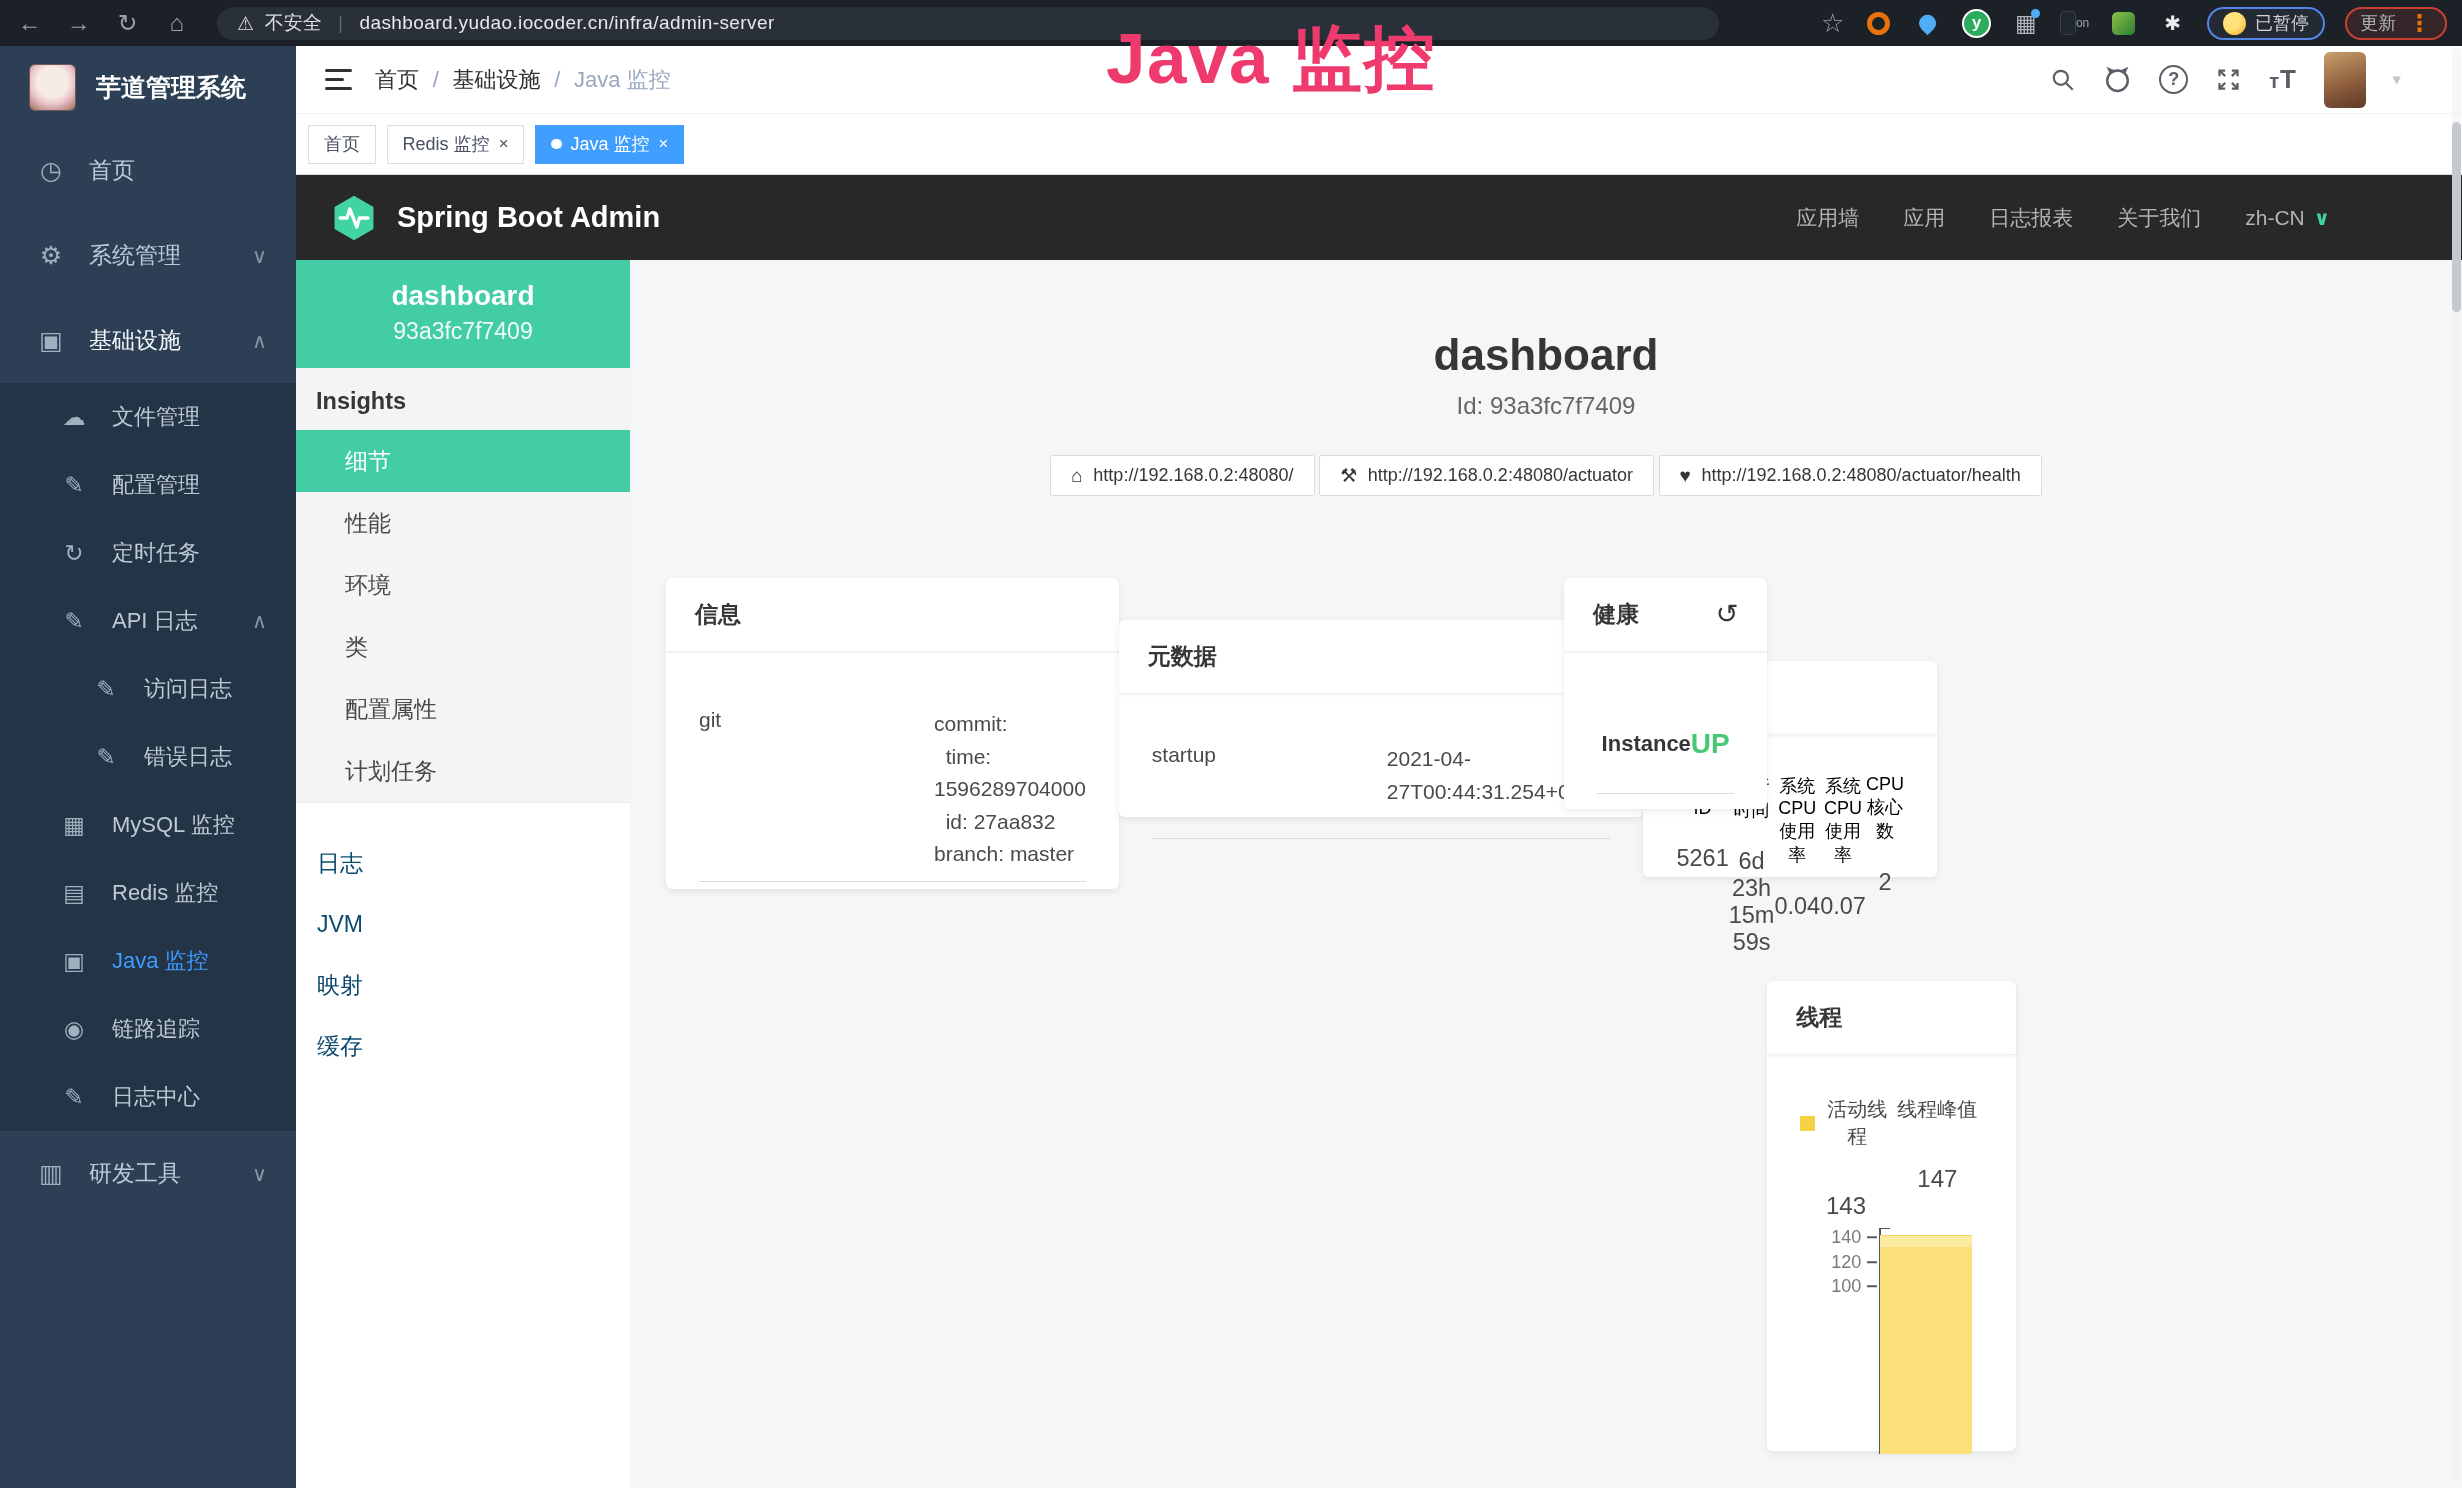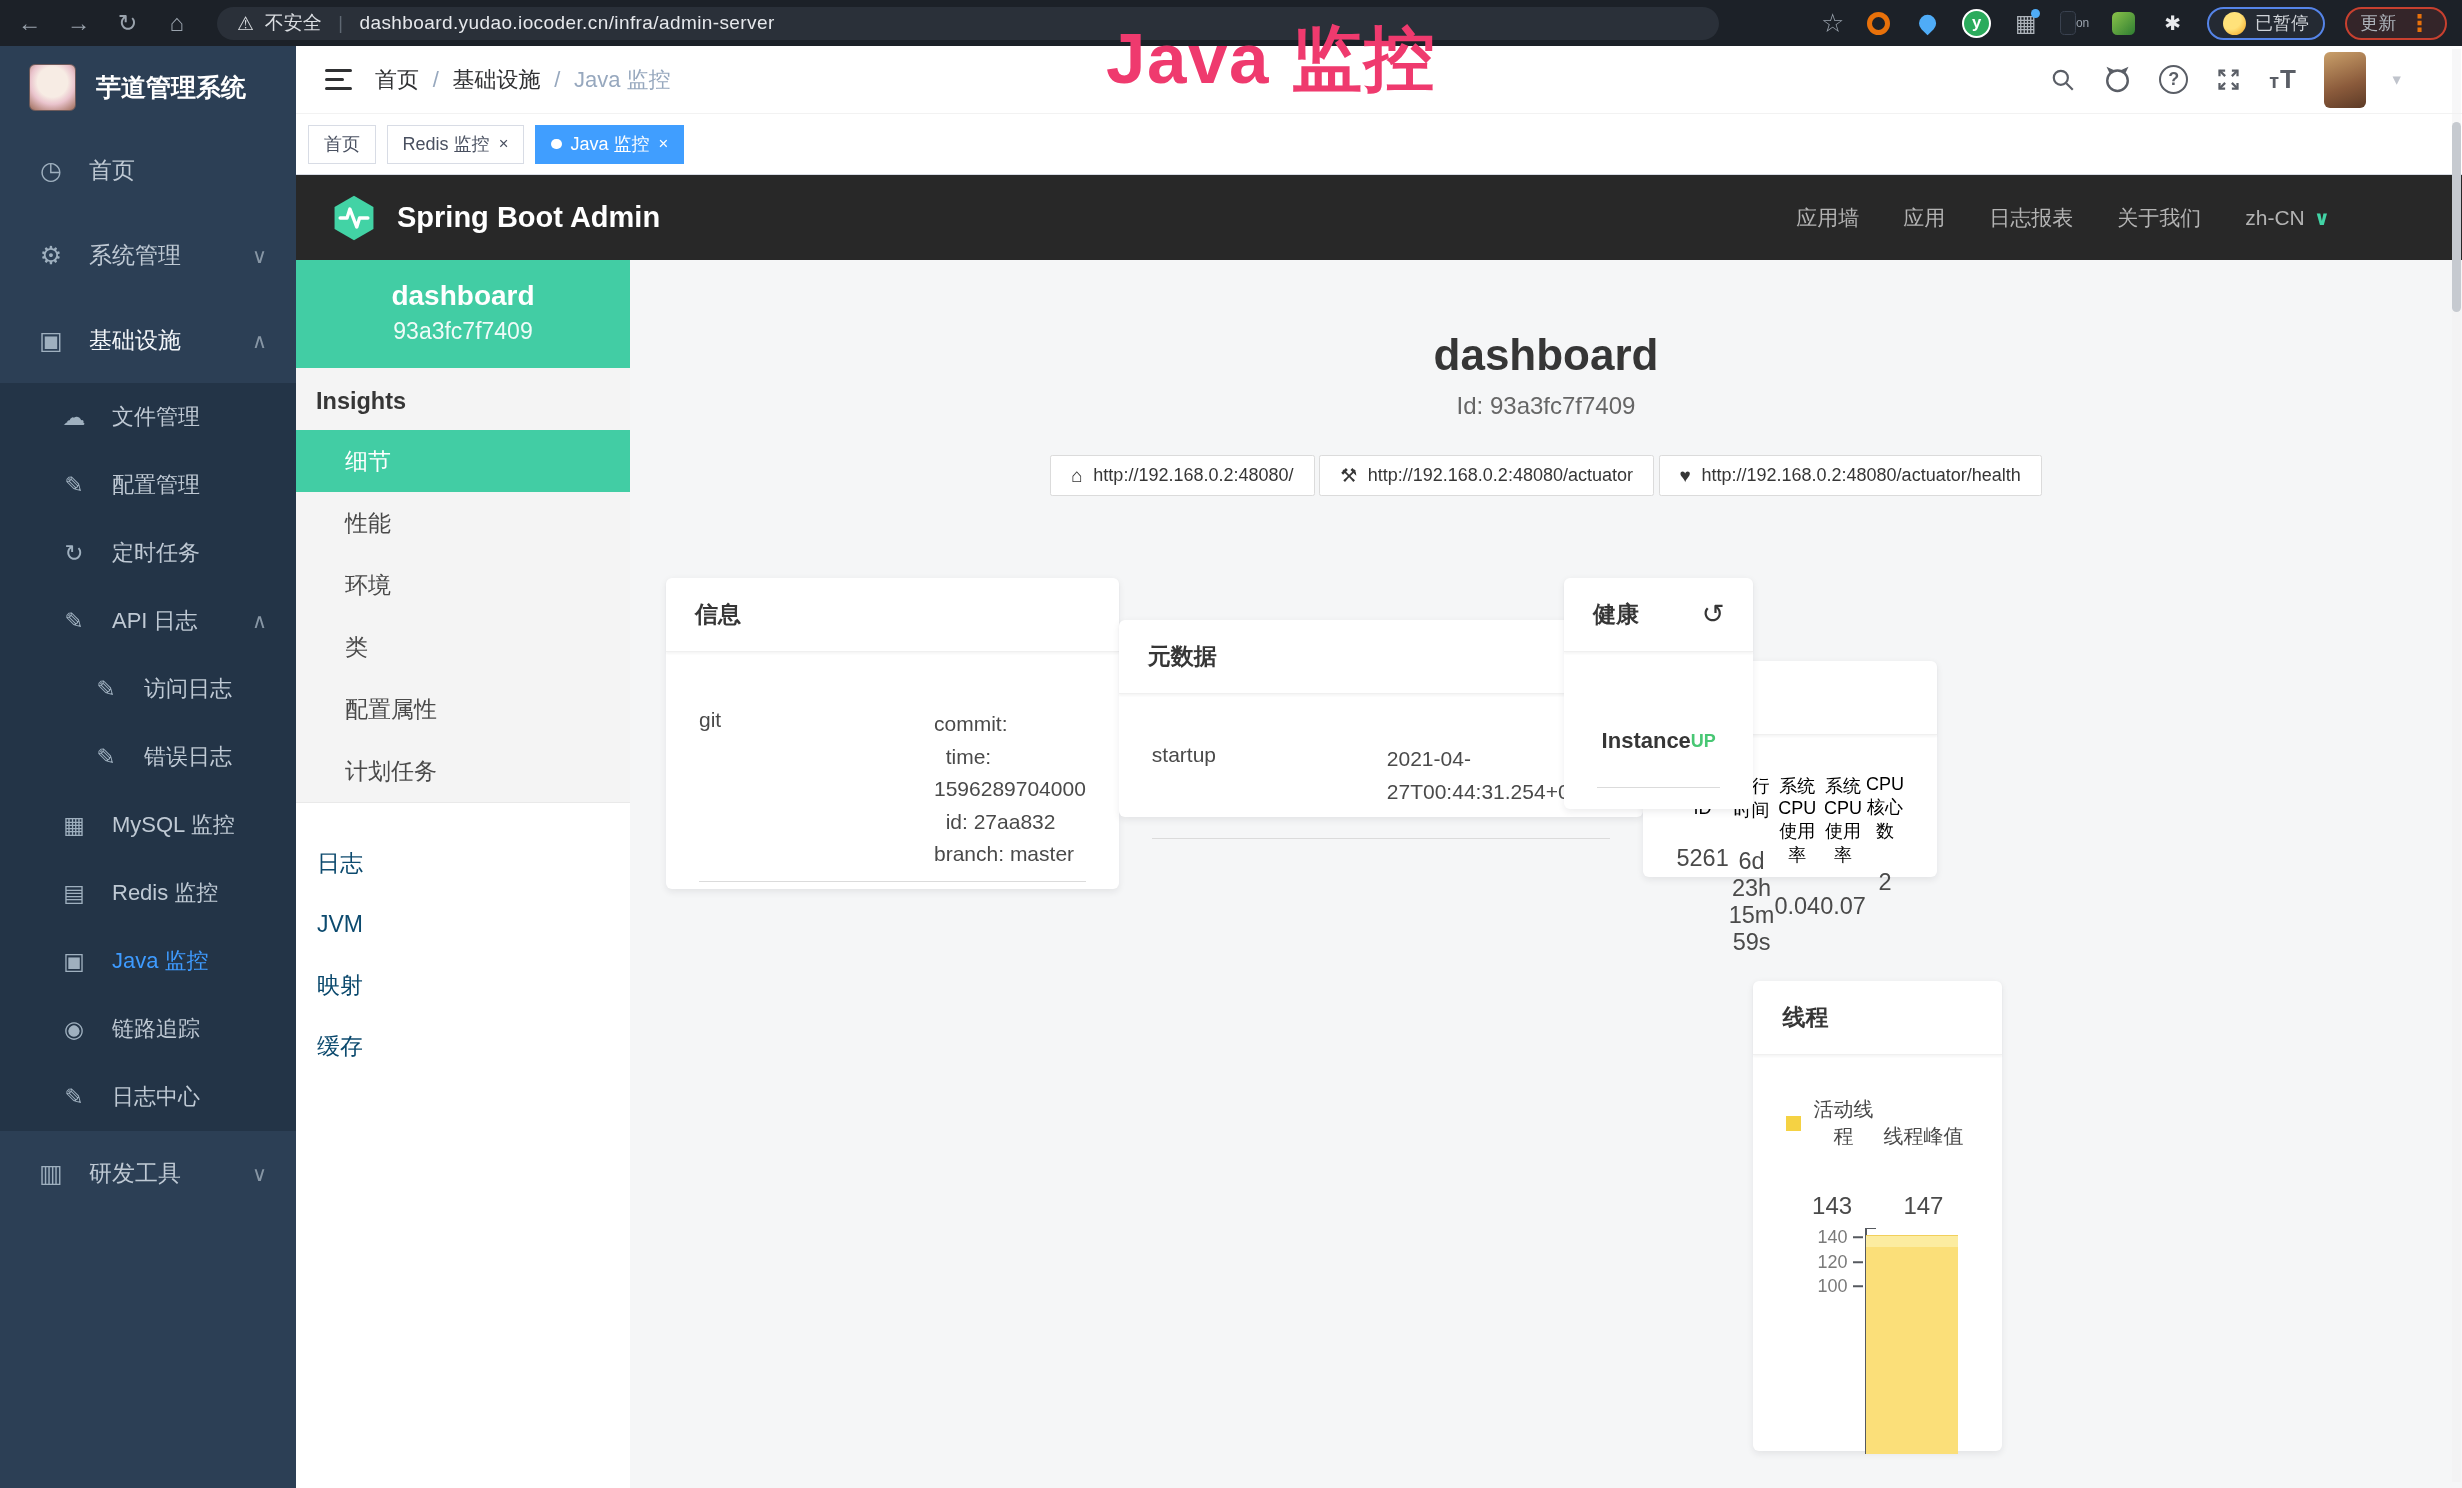--- a/index.html
+++ b/index.html
@@ -121,31 +121,31 @@
 
   #card-info { height:311px; }
   #card-info .trow { margin-top:26px; padding:30px 0 10.6px; }
   #card-meta { margin-top:42px; height:197px; }
   #card-meta .trow { padding:49px 0 30px; }
   #card-process { margin-top:83px; height:216px; }
   #card-health { height:231px; }
   .hrow { display:flex; justify-content:space-between; align-items:center; padding:76px 4.6px 33px;
           border-bottom:0.8px solid #dbdbdb; }
   .hkey { font-size:22px; color:#363636; font-weight:bold; }
-  .up { color:#48c774; font-weight:bold; font-size:18px; }
+  .up { color:#48c774; font-weight:bold; font-size:28px; }
   #card-threads { margin-top:403px; height:470px; }
 
   .pro { display:flex; text-align:center; padding-top:39px; }
   .pcol { }
   .pcol:nth-child(1){flex:.8} .pcol:nth-child(2){flex:1.35} .pcol:nth-child(3){flex:1.15}
   .pcol:nth-child(4){flex:1.15} .pcol:nth-child(5){flex:.9}
   .ph { font-size:18px; color:#000000; }
   .pv { font-size:23.5px; color:#4a4a4a; margin-top:26px; }
 
-  .legend { display:flex; text-align:center; padding-top:41px;align-items:flex-end; }
+  .legend { display:flex; text-align:center; padding-top:41px; }
   .lcell { flex:1; }
   .lg-line { display:inline-flex; align-items:center; gap:7.6px; font-size:20px; color:#4a4a4a; }
   .sq { width:15px; height:15px; flex:0 0 auto; }
   .sq.yellow { background:#f5d243; }
   .sq.blue { background:#3298dc; }
   .lg-val { font-size:24px; color:#4a4a4a; margin-top:42px; }
 
   .chart { position:relative; height:228px; margin-top:6px; }
   .yl { position:absolute; left:0; width:61px; text-align:right; font-size:18px; color:#7a7a7a;
         transform:translateY(-50%); }

